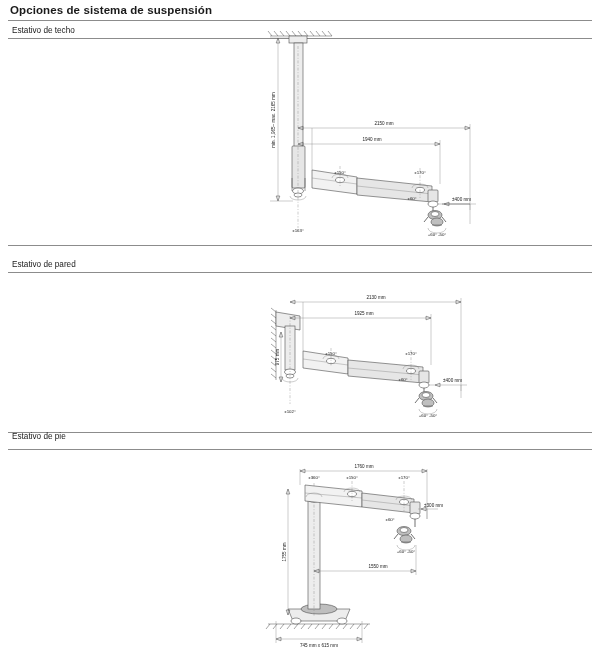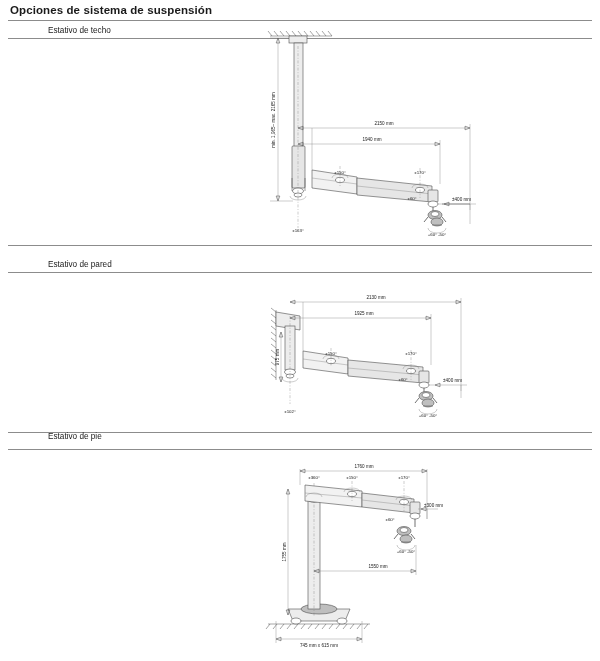--- a/index.html
+++ b/index.html
@@ -33,21 +33,20 @@
     width: 584px;
     height: 0;
     border-top: 1px solid #8c8c8c;
   }
   .section-label {
     position: absolute;
     left: 12px;
     font-size: 8.2px;
     font-weight: normal;
     color: #1a1a1a;
-    margin-left: 36px;
   }
   .figure {
     position: absolute;
     left: 0;
     width: 600px;
   }
   svg { display: block; }
   text {
     font-family: "Liberation Sans", sans-serif;
     fill: #1a1a1a;

